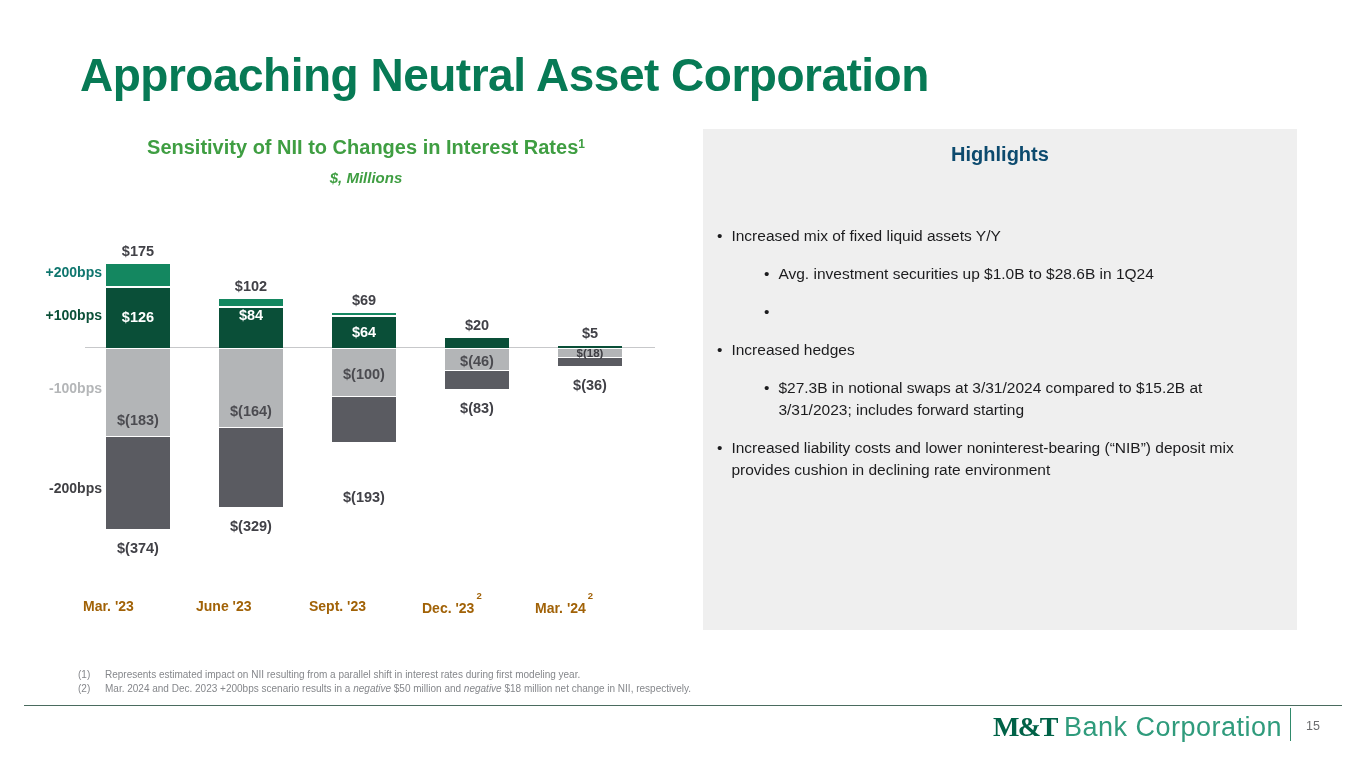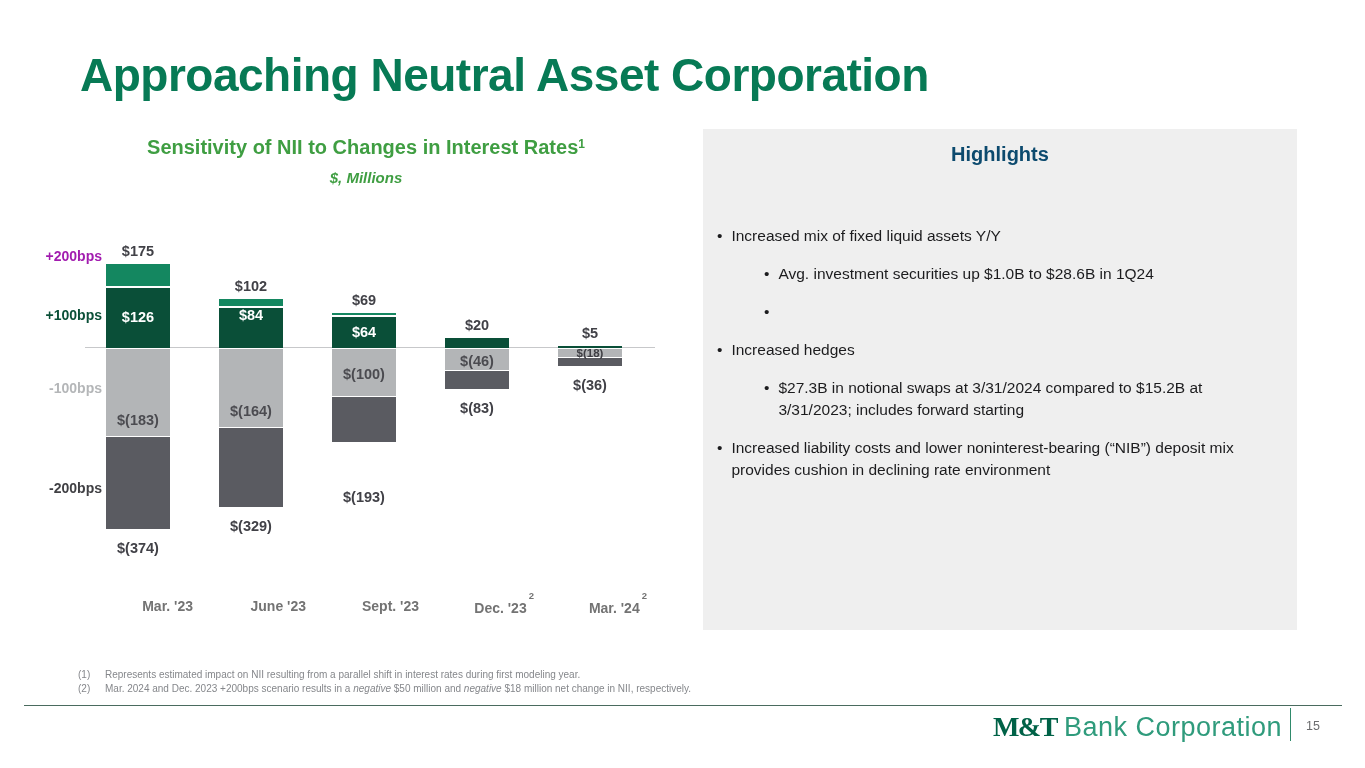--- a/index.html
+++ b/index.html
@@ -24,21 +24,21 @@
   }
   
   #chart-layer{position:absolute;inset:0;}
   .axisline{position:absolute;left:85px;top:347px;width:570px;height:1px;background:#c7c8ca;}
   .seg{position:absolute;z-index:2;}
   .lbl{position:absolute;z-index:3;font-weight:bold;font-size:14.5px;color:#414147;text-align:center;white-space:nowrap;}
   .lbl.white{color:#ffffff;}
   .lbl.graylbl{color:#4b4b50;}
   .lbl.small{font-size:11.5px;color:#3f3f44;}
   .sidelbl{position:absolute;left:28px;width:74px;text-align:right;font-size:14px;font-weight:bold;z-index:1;}
-  .cat{position:absolute;top:598px;font-size:14px;font-weight:bold;color:#737373;text-align:right;z-index:1;}
+  .cat{position:absolute;top:598px;font-size:14px;font-weight:bold;color:#a16207;text-align:left;z-index:1;}
   .cat sup{font-size:9.5px;position:relative;top:-8px;left:2px;}
   
   .panel{position:absolute;left:703px;top:129px;width:594px;height:501px;background:#efefef;}
   .panel-title{margin-top:14px;text-align:center;font-size:20px;font-weight:bold;color:#0c4a6e;}
   #hl-body{position:absolute;left:14px;top:96px;right:26px;}
   .b{display:flex;gap:9px;font-size:15.5px;line-height:22px;color:#1c1c1e;margin-bottom:16px;}
   .b .dot{flex:0 0 auto;}
   .b.l2{margin-left:47px;}
   
   .footnotes{position:absolute;left:78px;top:668px;font-size:10px;color:#85878b;line-height:13.5px;}
@@ -56,21 +56,21 @@
 </head>
 <body>
 
 <h1 class="slide-title">Approaching Neutral Asset Corporation</h1>
 
 <div class="chart-title"><span>Sensitivity of NII to Changes in Interest Rates</span><sup>1</sup></div>
 <div class="chart-subtitle">$, Millions</div>
 
 <div id="chart-layer">
     <div class="axisline" style=""></div>
-    <div class="sidelbl" style="top: 248px; color: #a21caf;">+200bps</div>
+    <div class="sidelbl" style="top: 264px; color: #0f766e;">+200bps</div>
     <div class="sidelbl" style="top: 307px; color: rgb(11, 80, 56);">+100bps</div>
     <div class="sidelbl" style="top: 380px; color: rgb(180, 182, 184);">-100bps</div>
     <div class="sidelbl" style="top: 480px; color: rgb(64, 64, 68);">-200bps</div>
     <div class="seg" style="left: 106px; top: 264px; width: 64px; height: 23.52px; background: rgb(20, 135, 96); border-bottom: 2px solid rgb(255, 255, 255); box-sizing: border-box;"></div>
     <div class="seg" style="left: 106px; top: 287.52px; width: 64px; height: 60.48px; background: rgb(10, 79, 56);"></div>
     <div class="seg" style="left: 106px; top: 349px; width: 64px; height: 87.84px; background: rgb(179, 181, 183); border-bottom: 1.5px solid rgb(255, 255, 255); box-sizing: border-box;"></div>
     <div class="seg" style="left: 106px; top: 436.84px; width: 64px; height: 91.68px; background: rgb(90, 91, 97);"></div>
     <div class="lbl" style="left: 93px; top: 243px; width: 90px;">$175</div>
     <div class="lbl white" style="left: 93px; top: 308.76px; width: 90px;">$126</div>
     <div class="lbl graylbl" style="left: 93px; top: 411.84px; width: 90px;">$(183)</div>

